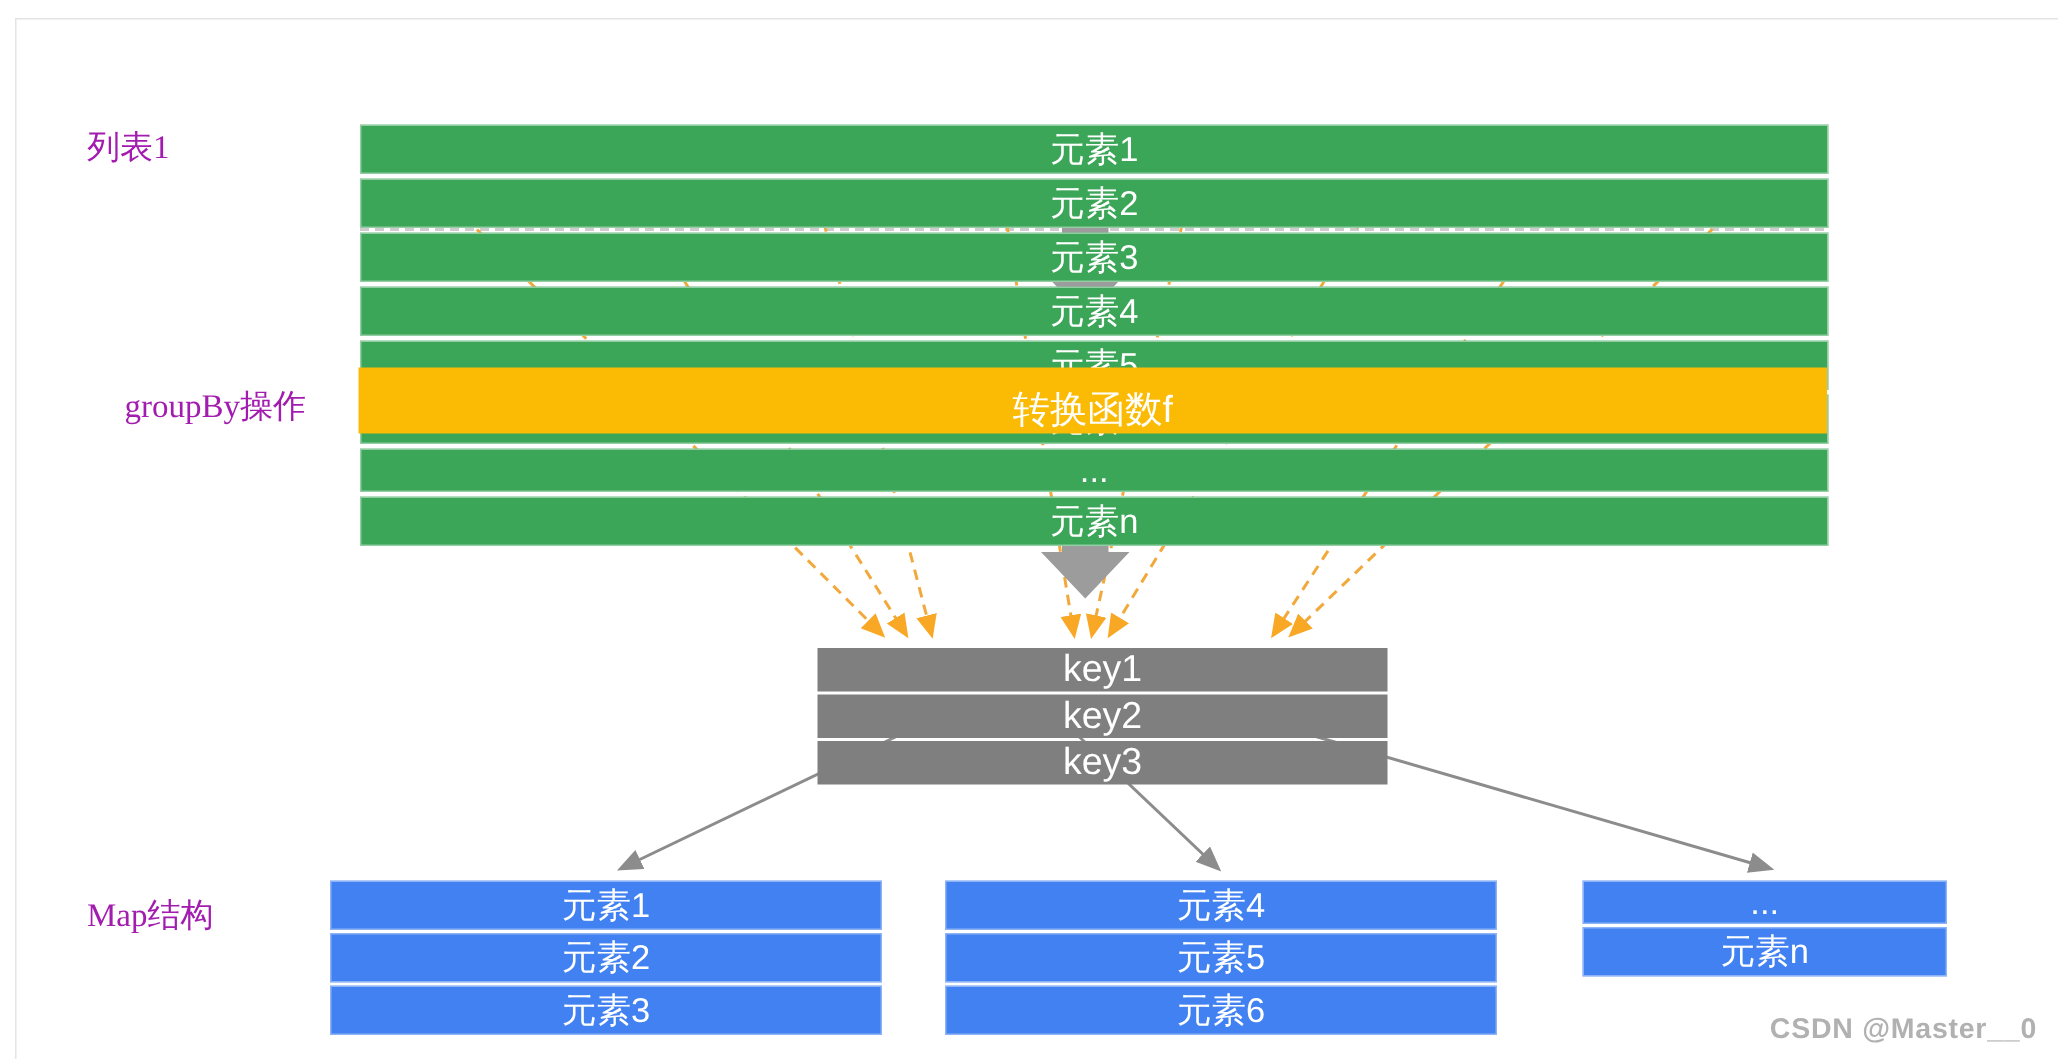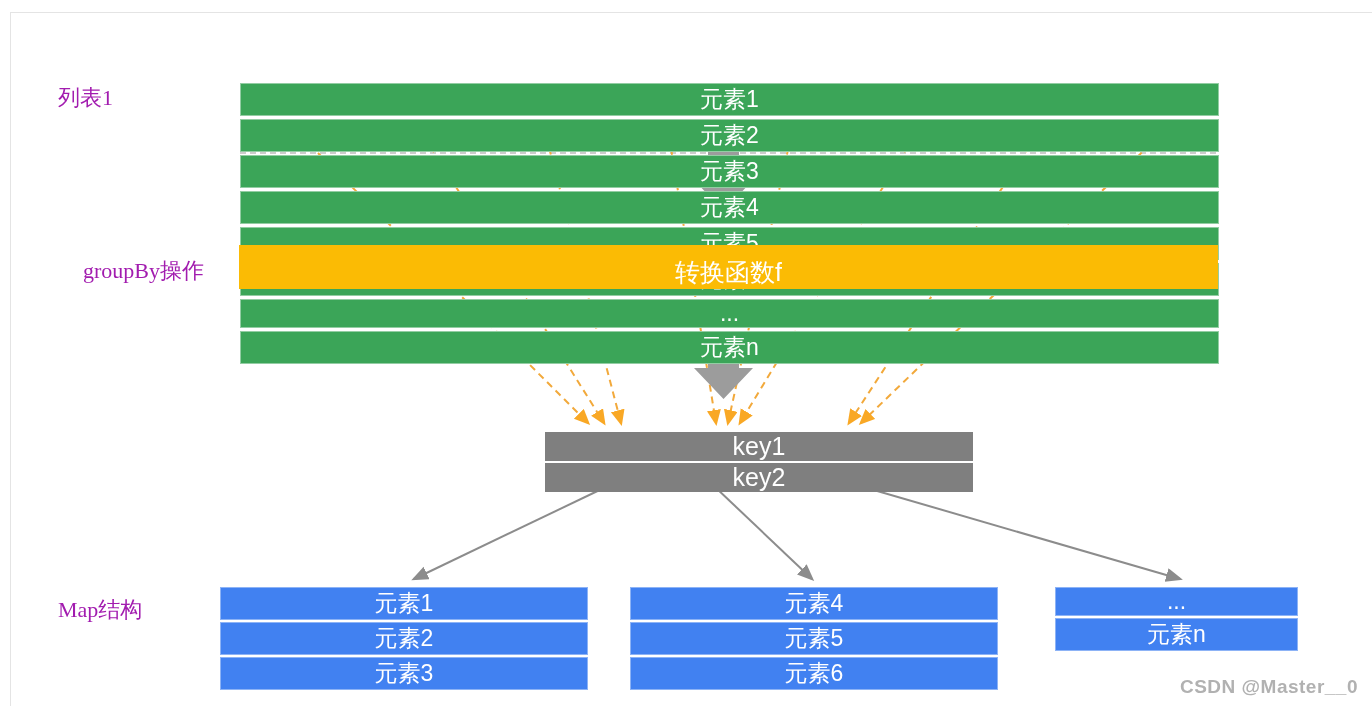--- a/index.html
+++ b/index.html
@@ -32,21 +32,21 @@
   .transform-bar{
     position:absolute;left:239px;top:245px;width:979px;height:44px;
     background:var(--yellow,#FBBB04);display:flex;align-items:flex-end;justify-content:center;
     color:#ffffff;font-size:25px;
   }
 
   .dashed-line{position:absolute;left:240px;width:976px;height:0;border-top:2px dashed var(--dashline,#cdcdcd);}
   .dashed-1{top:152px;}
   .dashed-2{top:333px;}
 
-  .row-keys{left:545px;top:432px;width:428px;height:50px;gap:2px;border-radius:22px;}
+  .row-keys{left:545px;top:432px;width:380px;height:50px;gap:2px;border-radius:22px;}
   .row-keys .cell{background:var(--key_gray,#7F7F7F);font-size:25px;border:none;}
 
   .row-map{top:587px;height:51px;gap:2px;}
   .row-map .cell{background:var(--blue,#4181F1);font-size:23px;border:1px solid rgba(255,255,255,0.4);}
   .row-map-1{left:220px;width:368px;}
   .row-map-2{left:630px;width:368px;}
   .row-map-3{left:1055px;width:243px;}
 
   .connector-layer{position:absolute;left:0;top:0;width:1372px;height:706px;pointer-events:none;}
 
@@ -114,20 +114,21 @@
     <div class="cell">元素n</div>
   </div>
 
   <div class="transform-bar">
     <span>转换函数f</span>
   </div>
 
   <div class="row row-keys">
     <div class="cell">key1</div>
     <div class="cell">key2</div>
+    <div class="cell">key3</div>
   </div>
 
   <div class="row row-map row-map-1">
     <div class="cell">元素1</div>
     <div class="cell">元素2</div>
     <div class="cell">元素3</div>
   </div>
   <div class="row row-map row-map-2">
     <div class="cell">元素4</div>
     <div class="cell">元素5</div>

